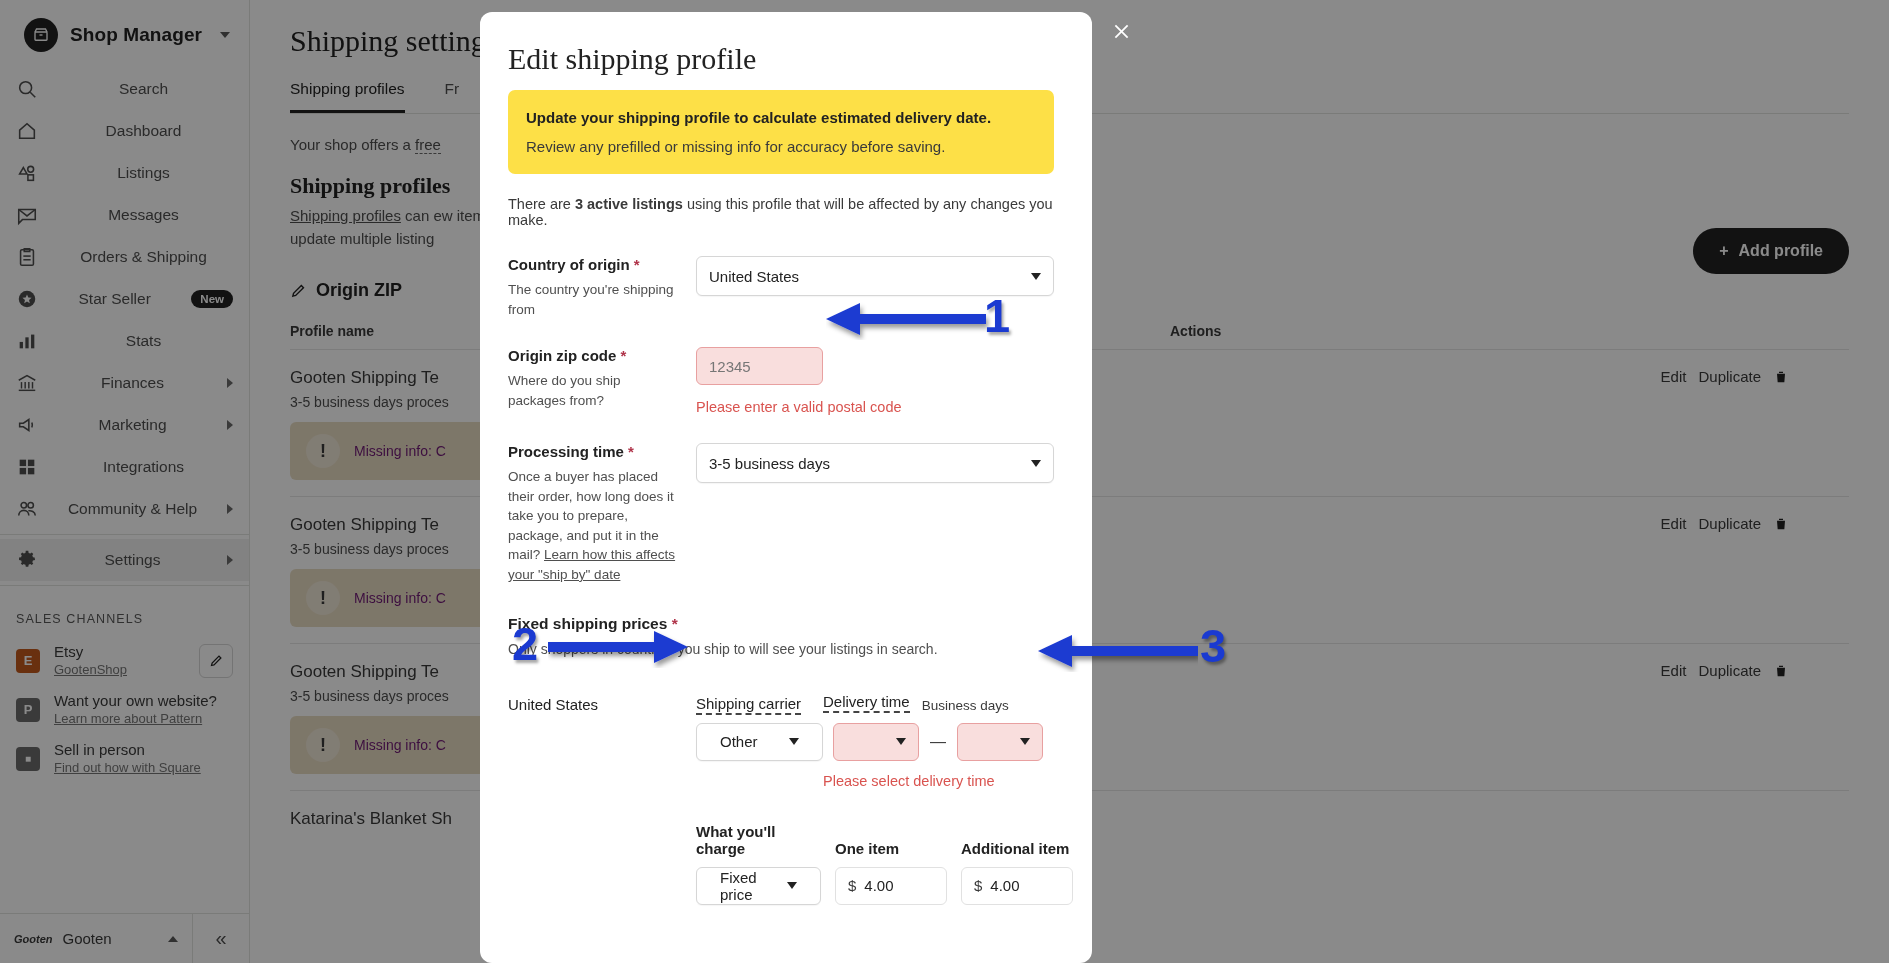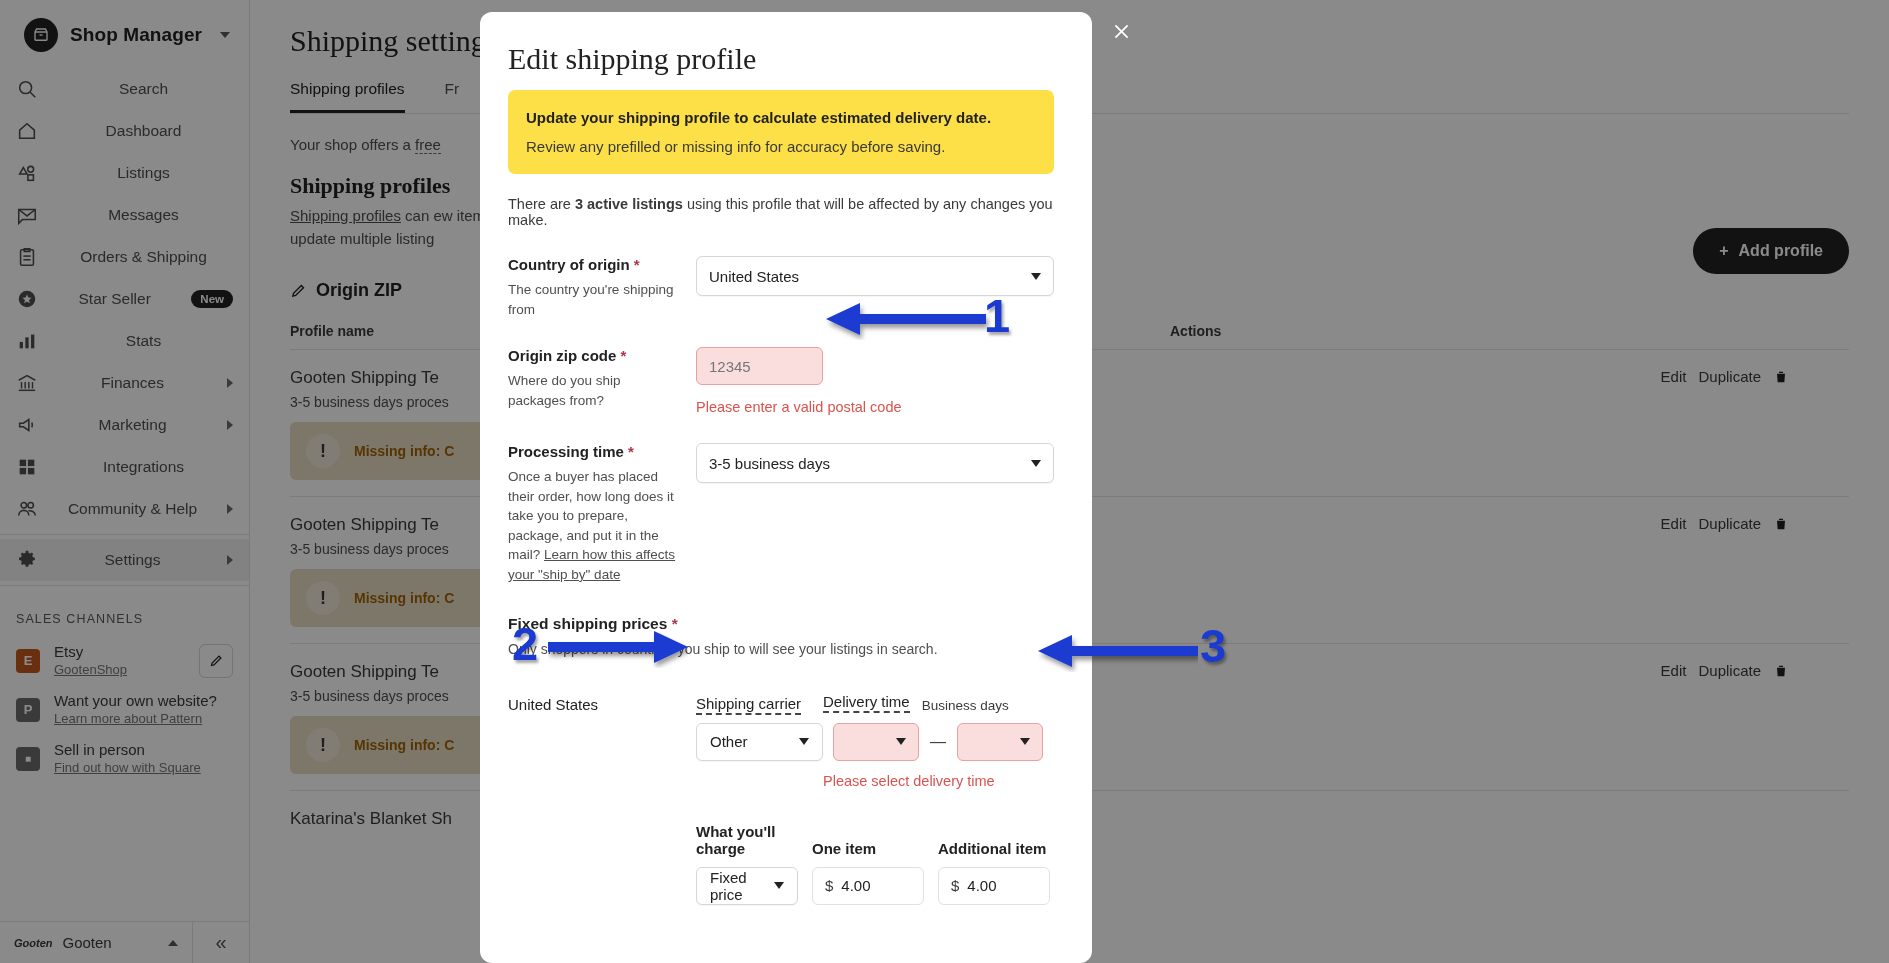--- a/index.html
+++ b/index.html
@@ -70,21 +70,21 @@
   .sc-main { font-size: 15px; color: #3a3a3a; }
   .sc-sub { font-size: 13px; color: #767676; text-decoration: underline; }
   .sc-edit {
     width: 34px; height: 34px; border: 1px solid #d6d6d6; border-radius: 6px;
     display: flex; align-items: center; justify-content: center;
   }
   .sc-edit svg { width: 15px; height: 15px; }
 
   .sidebar-spacer { flex: 1; }
   .sidebar-foot {
-    border-top: 1px solid #e1e3df; display: flex; align-items: stretch; height: 42px;
+    border-top: 1px solid #e1e3df; display: flex; align-items: stretch; height: 50px;
   }
   .foot-left { flex: 1; display: flex; align-items: center; gap: 10px; padding: 0 14px;
     border-right: 1px solid #e1e3df; }
   .foot-mark { font-size: 11px; font-style: italic; font-weight: bold; color: #3a3a3a; }
   .foot-name { flex: 1; font-size: 15px; color: #3a3a3a; }
   .caret-up { width: 0; height: 0;
     border-left: 5px solid transparent; border-right: 5px solid transparent;
     border-bottom: 6px solid #595959; }
   .foot-collapse { width: 56px; display: flex; align-items: center; justify-content: center;
     font-size: 20px; color: #4f4f4f; }
@@ -119,21 +119,21 @@
   .rows { margin-top: 10px; }
   .row { border-top: 1px solid #e5e5e5; padding: 18px 0 16px 0; display: flex; }
   .row-main { width: 760px; }
   .row-title { font-size: 17px; color: #3a3a3a; }
   .row-sub { font-size: 14px; color: #4f4f4f; margin-top: 6px; }
   .warn-box { margin-top: 12px; background: #e8dcc3; border-radius: 6px;
      padding: 12px 16px; display: flex; align-items: center; gap: 14px; width: 600px; }
   .warn-ic { width: 34px; height: 34px; border-radius: 50%; background: #efe7d6;
      display: flex; align-items: center; justify-content: center;
      font-weight: bold; color: #3a3a3a; font-size: 18px; }
-  .warn-tx { font-size: 14px; color: #a16207; font-weight: bold; }
+  .warn-tx { font-size: 14px; color: #701a75; font-weight: normal; }
   .row-actions { flex: 1; display: flex; align-items: flex-start; gap: 12px;
      justify-content: flex-end; padding-right: 60px; font-size: 15px; color: #3a3a3a; }
   .row-actions svg { width: 16px; height: 18px; }
 
   .scrim { position: absolute; inset: 0; background: rgba(0,0,0,.46); }
 
   
   .modal {
     position: absolute; left: 480px; top: 12px;
     width: 612px; height: 951px;
@@ -181,21 +181,21 @@
   .ship-grid { margin-top: 36px; }
   .sg-heads { display: flex; align-items: flex-end; }
   .sg-country { width: 188px; flex: 0 0 188px; font-size: 15px; color: #222; }
   .sg-h { font-size: 15px; color: #222; border-bottom: 2px dashed #444; padding-bottom: 1px; }
   .col-carrier { width: 127px; flex: 0 0 127px; }
   .col-delivery { flex: 1; display: flex; align-items: flex-end; gap: 12px; }
   .bd-lbl { font-size: 13.5px; color: #3a3a3a; }
   .sg-ctrls { display: flex; align-items: center; margin-top: 10px; }
   .sel-sm {
     height: 38px; border: 1px solid #d6d6d6; border-radius: 6px; background: #fff;
-    display: flex; align-items: center; padding: 0 13px; font-size: 15px; color: #222;
+    display: flex; align-items: center; padding: 0 23px; font-size: 15px; color: #222;
     box-shadow: 0 1px 1px rgba(0,0,0,.04);
   }
   .sel-err {
     height: 38px; border: 1px solid #e8a0a0; border-radius: 6px; background: #f9dedd;
     display: flex; align-items: center; justify-content: flex-end;
     padding: 0 12px; width: 86px;
   }
   .dash { color: #3a3a3a; font-size: 16px; padding: 0 11px; }
 
   .charge-row { display: flex; margin-top: 34px; align-items: flex-end; }
@@ -636,21 +636,21 @@
 
         <div style="display:flex">
           <div style="width:315px;flex:0 0 315px"></div>
           <div class="err" style="margin-top:12px">Please select delivery time</div>
         </div>
 
         <div class="charge-row">
           <div style="width:188px;flex:0 0 188px"></div>
           <div class="chg-col">
             <div class="chg-h">What you'll charge</div>
-            <div class="sel-sm" style="width:102px">
+            <div class="sel-sm" style="width:125px">
               <span style="flex:1">Fixed price</span>
               <span class="dn"></span>
             </div>
           </div>
           <div class="chg-col">
             <div class="chg-h">One item</div>
             <div class="money">
               <span class="cur">$</span>
               <span>4.00</span>
             </div>

